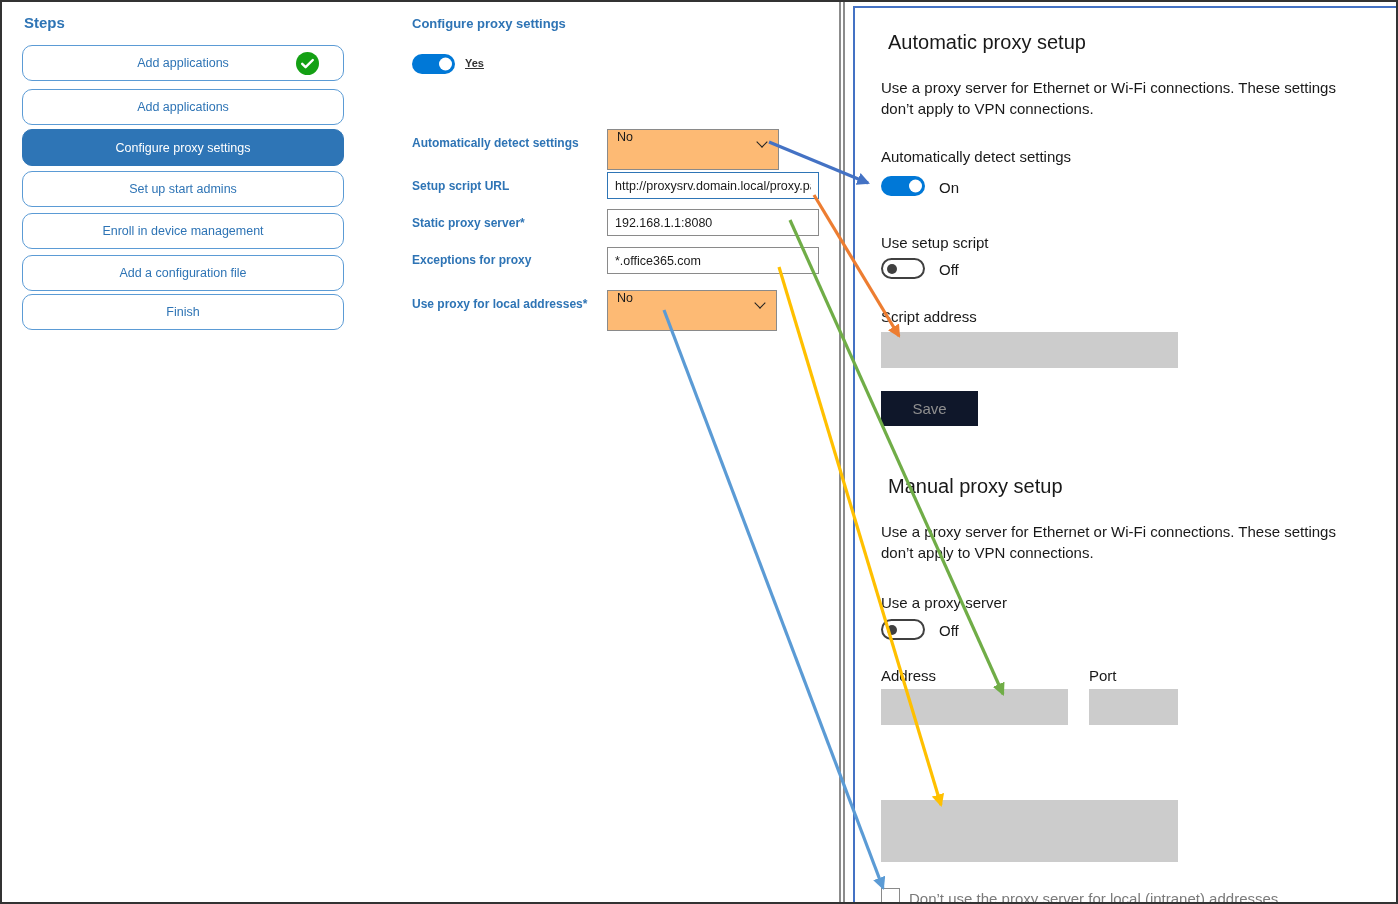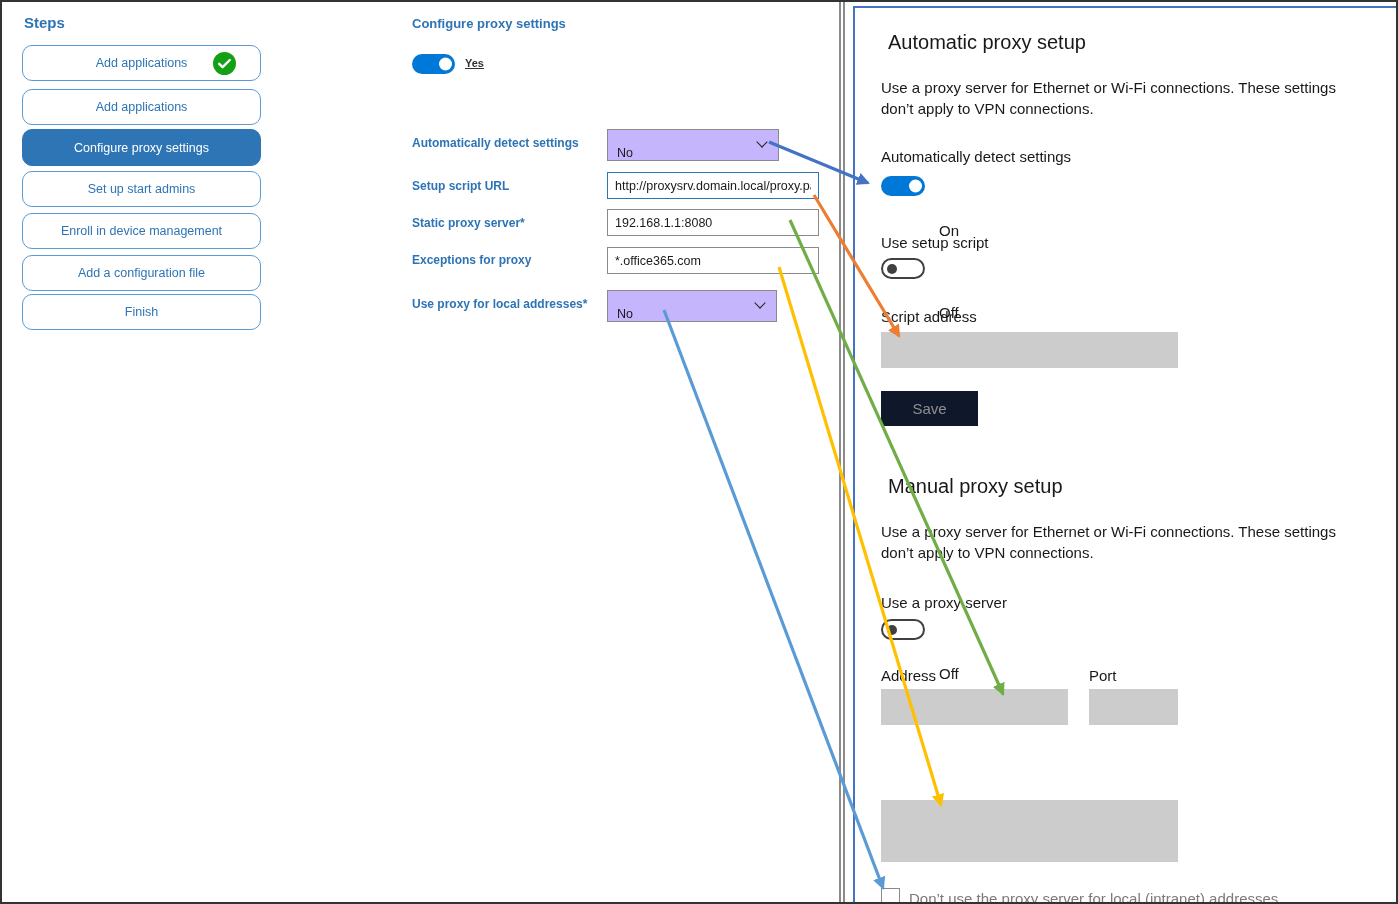--- a/index.html
+++ b/index.html
@@ -4,21 +4,21 @@
 <style>
   html,body{margin:0;padding:0;background:#fff;}
   .frame{
     position:relative;width:1398px;height:904px;box-sizing:border-box;
     border:2px solid #333;background:#fff;overflow:hidden;
     font-family:"Liberation Sans",sans-serif;color:#1a1a1a;
   }
   
   .steps-title{position:absolute;left:22px;top:12px;font-size:15px;font-weight:bold;color:#2E74B5;}
   .step{
-    position:absolute;left:20px;width:239px;height:36px;box-sizing:border-box;
+    position:absolute;left:20px;width:322px;height:36px;box-sizing:border-box;
     border:1.4px solid #5B9BD5;border-radius:10px;background:#fff;color:#2E74B5;
     font-size:12.5px;display:flex;align-items:center;justify-content:center;cursor:pointer;
   }
   .step.selected{background:#2E75B6;border-color:#2E75B6;color:#fff;}
   .step .check{position:absolute;right:24px;top:6px;}
   
   .form-title{position:absolute;left:410px;top:14px;font-size:13px;font-weight:bold;color:#2E74B5;}
   .toggle{position:absolute;border-radius:11px;box-sizing:border-box;cursor:pointer;}
   .toggle.on{background:#0078D7;}
   .toggle.on .knob{position:absolute;right:3px;top:50%;transform:translateY(-50%);width:13px;height:13px;border-radius:50%;background:#fff;}
@@ -26,36 +26,36 @@
   .toggle.off .knob{position:absolute;left:4px;top:50%;transform:translateY(-50%);width:10px;height:10px;border-radius:50%;background:#404040;}
   .yes-label{position:absolute;left:463px;top:55px;font-size:11px;font-weight:600;color:#333;text-decoration:underline;}
   .flabel{position:absolute;left:410px;width:195px;font-size:12px;font-weight:bold;color:#2E74B5;}
   .tinput{
     position:absolute;left:605px;width:212px;height:27px;box-sizing:border-box;
     border:1px solid #8a8a8a;font-family:"Liberation Sans",sans-serif;font-size:12.5px;
     color:#1a1a1a;padding:0 7px;background:#fff;
   }
   .tinput.focused{border:1.6px solid #2E75B6;}
   .dropdown{
-    position:absolute;left:605px;height:32px;box-sizing:border-box;border:1px solid #8a8a8a;
-    background:#c4b5fd;display:flex;align-items:flex-end;padding:0 9px;font-size:12.5px;cursor:pointer;
+    position:absolute;left:605px;height:41px;box-sizing:border-box;border:1px solid #8a8a8a;
+    background:#fdba74;display:flex;align-items:flex-start;padding:0 9px;font-size:12.5px;cursor:pointer;
   }
   .chev{width:7px;height:7px;border-right:1.6px solid #222;border-bottom:1.6px solid #222;
     transform:rotate(45deg);position:absolute;right:12px;top:8px;}
   
   .vline{position:absolute;top:0;width:1.5px;height:904px;background:#8c8c8c;}
   
   .panel{
     position:absolute;left:851px;top:4px;right:0;bottom:0;
     border-left:2px solid #4472C4;border-top:2px solid #4472C4;background:#fff;
   }
   .panel h1{position:absolute;left:26px;margin:7px;font-size:20px;font-weight:400;color:#191919;}
   .panel p{position:absolute;left:26px;margin:0;font-size:15px;line-height:1.38;color:#191919;white-space:pre-line;}
   .panel .plabel{position:absolute;left:26px;font-size:15px;color:#191919;}
-  .panel .tstate{position:absolute;left:84px;font-size:15px;color:#191919;margin-top:43px;}
+  .panel .tstate{position:absolute;left:84px;font-size:15px;color:#191919;}
   .gbox{position:absolute;left:26px;background:#cccccc;}
   .save-btn{
     position:absolute;left:26px;width:97px;height:35px;background:#0f172a;border:none;
     font-family:"Liberation Sans",sans-serif;font-size:15px;color:#8f8f8f;cursor:pointer;
   }
   .checkbox{position:absolute;left:26px;width:19px;height:19px;box-sizing:border-box;border:1.4px solid #8a8a8a;background:#fff;cursor:pointer;}
   .cb-label{position:absolute;left:54px;font-size:15px;color:#7a7a7a;white-space:nowrap;}
   
   #arrows{position:absolute;left:0;top:0;pointer-events:none;z-index:50;}
 </style>

